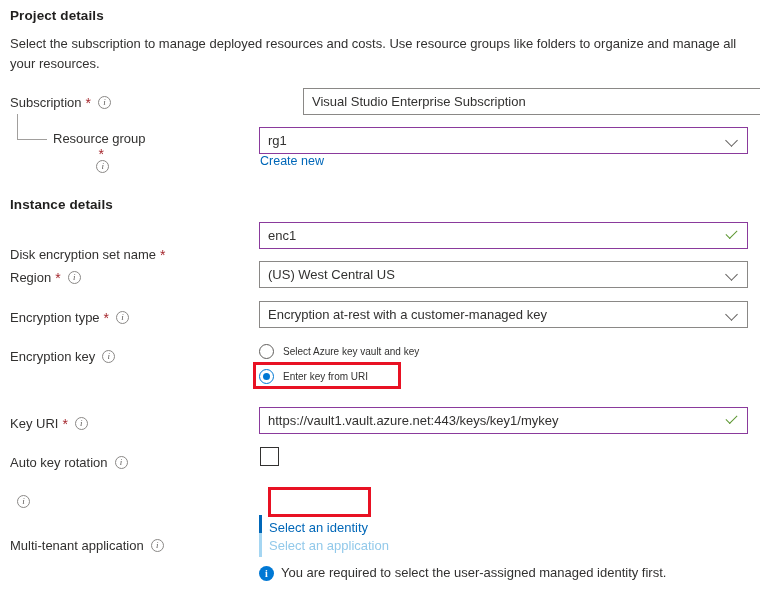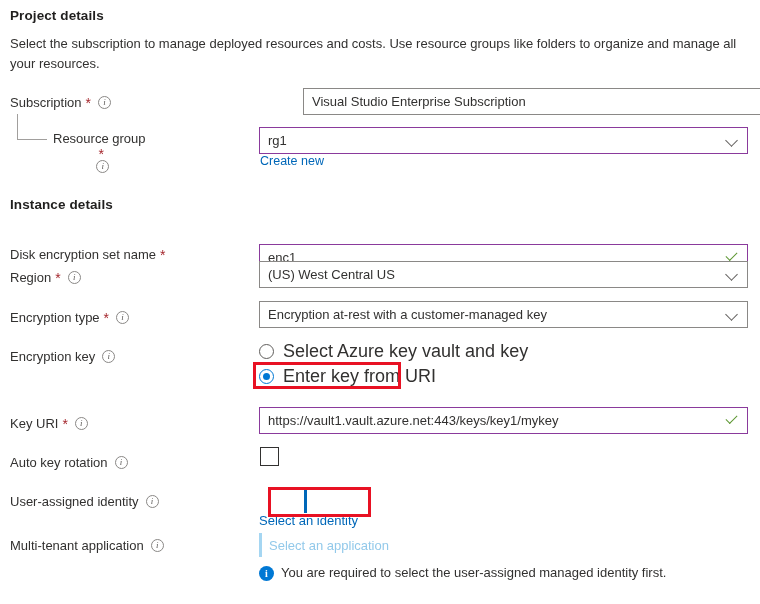--- a/index.html
+++ b/index.html
@@ -130,21 +130,21 @@
     cursor: pointer;
   }
 
   
   .radio-row {
     position: absolute;
     left: 259px;
     display: flex;
     align-items: center;
     height: 20px;
-    font-size: 18px;
+    font-size: 10px;
     color: #323130;
   }
   .radio-dot {
     flex: none;
     width: 15px; height: 15px;
     border-radius: 50%;
     border: 1.3px solid #605e5c;
     background: #fff;
     margin-right: 9px;
     position: relative;
@@ -260,21 +260,21 @@
     <span class="chevron"></span>
   </div>
   <div class="link" style="left:260px; top:154px;">Create new</div>
 
   <div class="section-title" style="left:10px; top:197px;">Instance details</div>
 
   <div class="row-label" style="top:244px;">
     <span>Disk encryption set name</span>
     <span class="req-star">*</span>
   </div>
-  <div class="field focused" style="top:222px;margin-top:22px;">
+  <div class="field focused" style="top:222px;">
     <span class="value">enc1</span>
     <span class="check-ok"></span>
   </div>
 
   <div class="row-label" style="top:267px;">
     <span>Region</span>
     <span class="req-star">*</span>
     <span class="info-icon">i</span>
   </div>
   <div class="field" style="top:261px;">
@@ -316,24 +316,23 @@
     <span class="check-ok"></span>
   </div>
 
   <div class="row-label" style="top:452px;">
     <span>Auto key rotation</span>
     <span class="info-icon">i</span>
   </div>
   <div class="checkbox" style="top:447px;"></div>
 
   <div class="row-label" style="top:491px;">
-    <span>User-assigned identity</span>
-    <span class="info-icon">i</span>
-  </div>
-  <div class="picker" style="top:489px;flex-direction:column;">
+    <span class="info-icon">i</span>
+  </div>
+  <div class="picker" style="top:515px;">
     <span class="bar"></span>
     <span class="ptext">Select an identity</span>
   </div>
   <div class="highlight" style="left:268px; top:487px; width:103px; height:30px;"></div>
 
   <div class="row-label" style="top:535px;">
     <span>Multi-tenant application</span>
     <span class="info-icon">i</span>
   </div>
   <div class="picker disabled" style="top:533px;">

